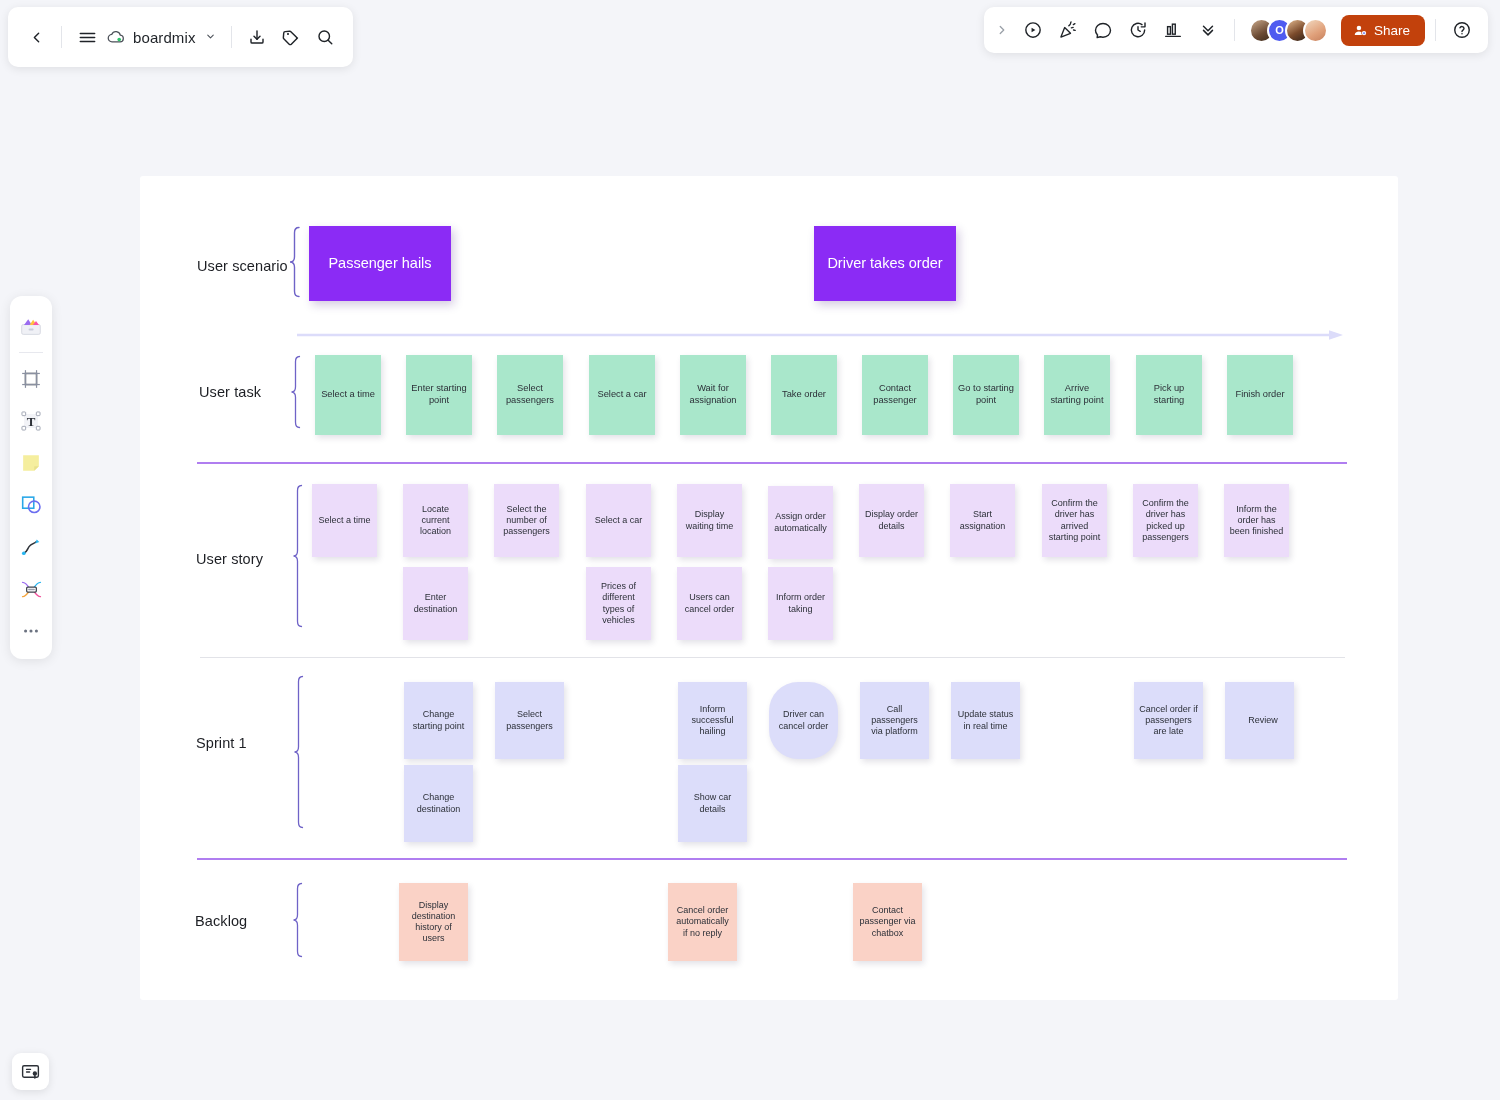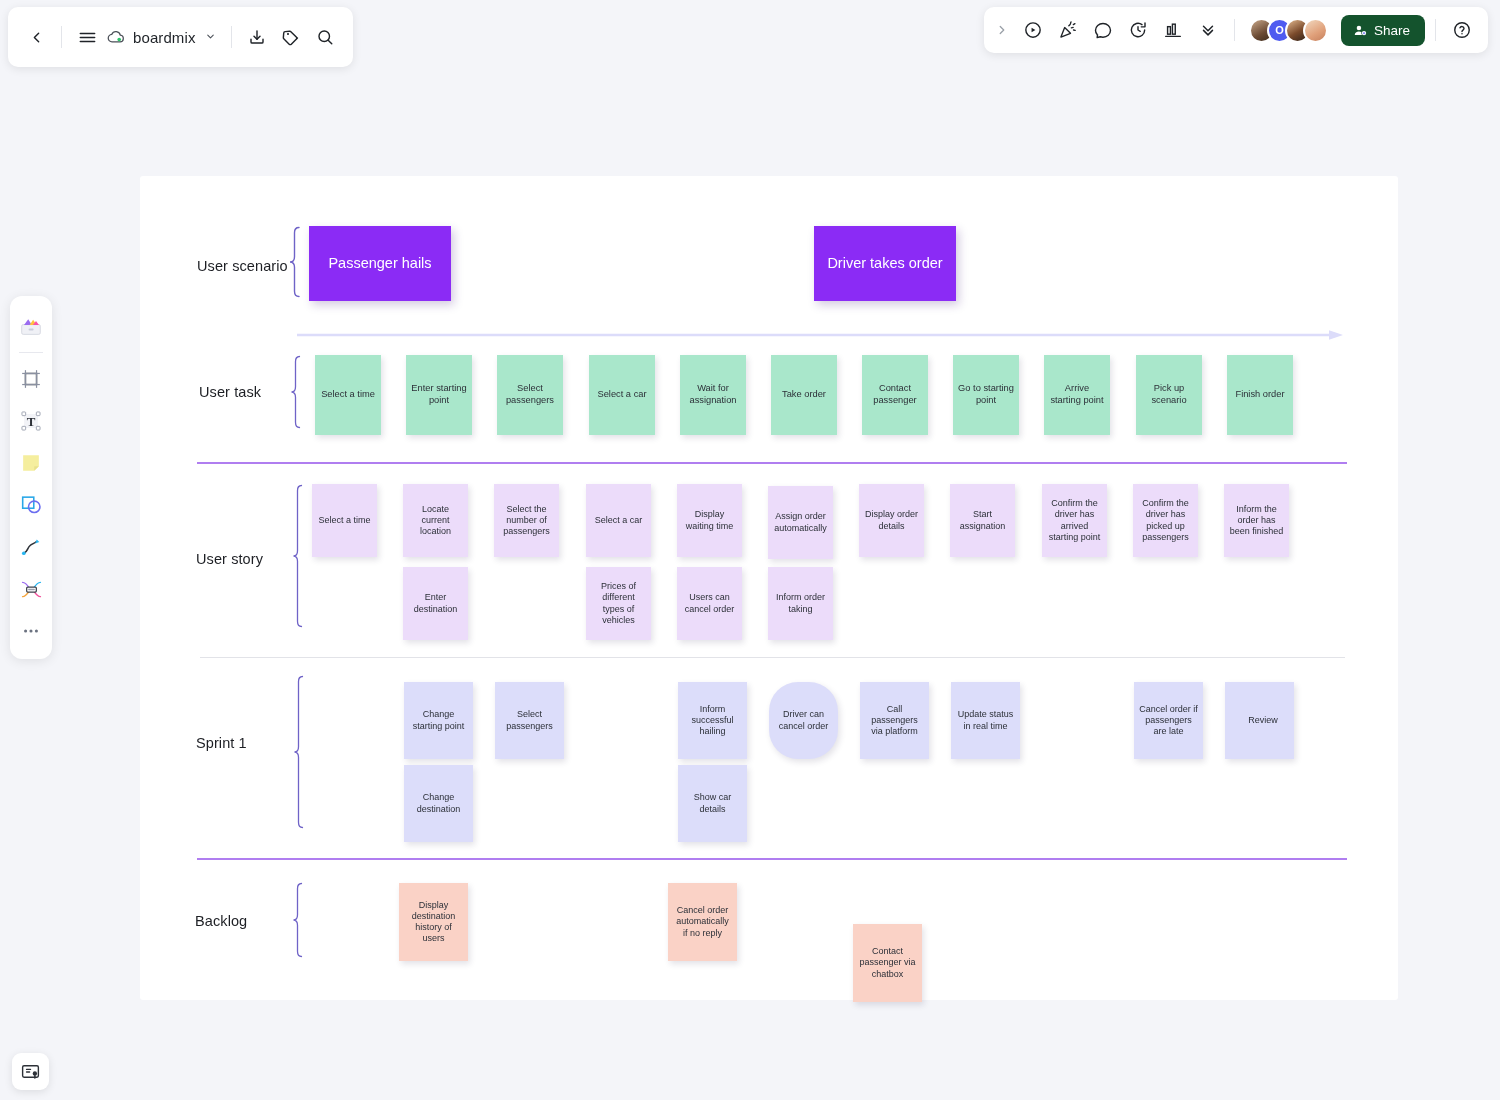--- a/index.html
+++ b/index.html
@@ -47,21 +47,21 @@
     background-size: cover; font-size: 11px; color:#fff;
     display:flex; align-items:center; justify-content:center;
   }
   .av:first-child { margin-left: 0; }
   .av1 { background: linear-gradient(150deg,#c9a88a,#6b4a33 60%,#3b2a1e); }
   .av2 { background: #4f5bf0; font-weight: 600; }
   .av3 { background: linear-gradient(150deg,#e3b98f,#7a4a2b 55%,#2e2018); }
   .av4 { background: linear-gradient(150deg,#f2d9c0,#e0a07a 60%,#c57f5c); }
   .share-btn {
     display: flex; align-items: center; gap: 6px;
-    background: #14532d; color: #fff; border: none;
+    background: #c2410c; color: #fff; border: none;
     height: 31px; padding: 0 15px 0 12px; border-radius: 8px;
     font-size: 13.5px; font-family: inherit; cursor: pointer;
   }
 
   
   .rail {
     position: absolute; left: 10px; top: 296px;
     width: 42px; background: #fff; border-radius: 12px;
     box-shadow: 0 2px 12px rgba(0,0,0,.09);
     padding: 10px 0 8px; display: flex; flex-direction: column;
@@ -367,21 +367,21 @@
 </div>
 <div class="card task-card" style="left:315px; top:355px;">Select a time</div>
 <div class="card task-card" style="left:406px; top:355px;">Enter starting point</div>
 <div class="card task-card" style="left:497px; top:355px;">Select passengers</div>
 <div class="card task-card" style="left:589px; top:355px;">Select a car</div>
 <div class="card task-card" style="left:680px; top:355px;">Wait for assignation</div>
 <div class="card task-card" style="left:771px; top:355px;">Take order</div>
 <div class="card task-card" style="left:862px; top:355px;">Contact passenger</div>
 <div class="card task-card" style="left:953px; top:355px;">Go to starting point</div>
 <div class="card task-card" style="left:1044px; top:355px;">Arrive starting point</div>
-<div class="card task-card" style="left:1136px; top:355px;">Pick up scenario</div>
+<div class="card task-card" style="left:1136px; top:355px;">Pick up starting</div>
 <div class="card task-card" style="left:1227px; top:355px;">Finish order</div>
 
 <div class="row-label" style="left:196px; top:551px;">User story</div>
 <div class="brace" style="left:292px; top:484px; width:12px; height:148px;">
   <svg width="12" height="148" viewBox="0 0 12 148" fill="none" stroke="#6f63c7" stroke-width="1.3" stroke-linecap="round">
     <path d="M9.5 1.5c-2.8 0-4 1.6-4 5.2v60c0 3.6-1.3 5.3-4 5.3 2.7 0 4 1.7 4 5.3v60c0 3.6 1.2 5.2 4 5.2"></path>
   </svg>
 </div>
 <div class="card story-card" style="left:312px;  top:484px;">Select a time</div>
 <div class="card story-card" style="left:403px;  top:484px;">Locate current location</div>
@@ -419,13 +419,13 @@
 <div class="card sprint-card" style="left:678px; top:765px;">Show car details</div>
 
 <div class="row-label" style="left:195px; top:913px;">Backlog</div>
 <div class="brace" style="left:292px; top:882px; width:12px; height:80px;">
   <svg width="12" height="80" viewBox="0 0 12 80" fill="none" stroke="#6f63c7" stroke-width="1.3" stroke-linecap="round">
     <path d="M9.5 1.5c-2.8 0-4 1.6-4 5.2v26c0 3.6-1.3 5.3-4 5.3 2.7 0 4 1.7 4 5.3v26c0 3.6 1.2 5.2 4 5.2"></path>
   </svg>
 </div>
 <div class="card backlog-card" style="left:399px; top:883px;">Display destination history of users</div>
 <div class="card backlog-card" style="left:668px; top:883px;">Cancel order automatically if no reply</div>
-<div class="card backlog-card" style="left:853px; top:883px;margin-top:41px;">Contact passenger via chatbox</div>
+<div class="card backlog-card" style="left:853px; top:883px;">Contact passenger via chatbox</div>
 
 </body></html>

